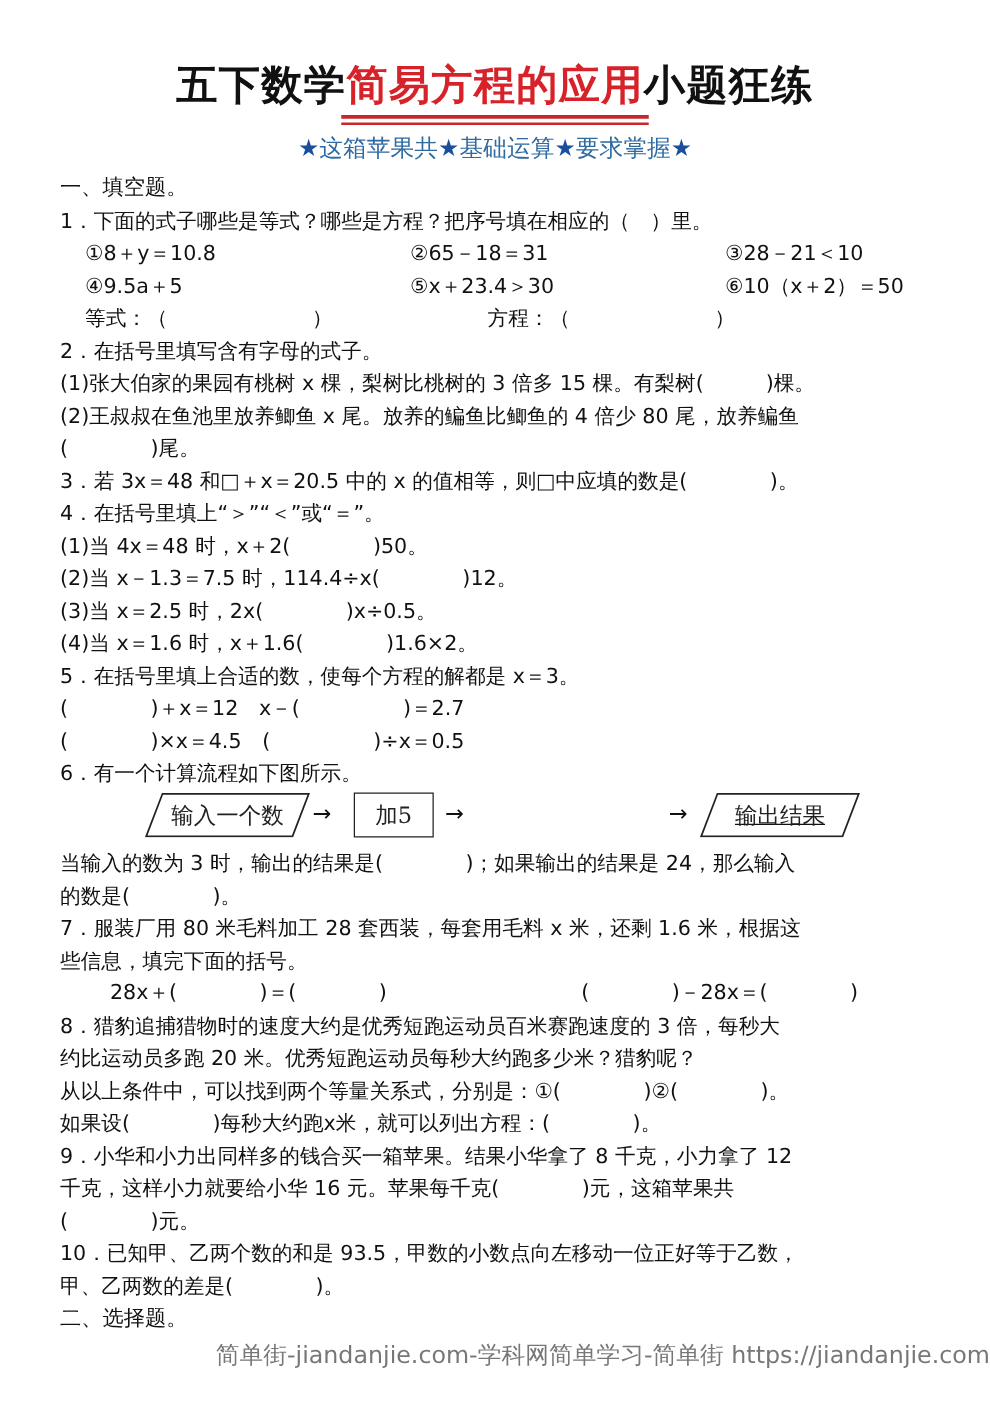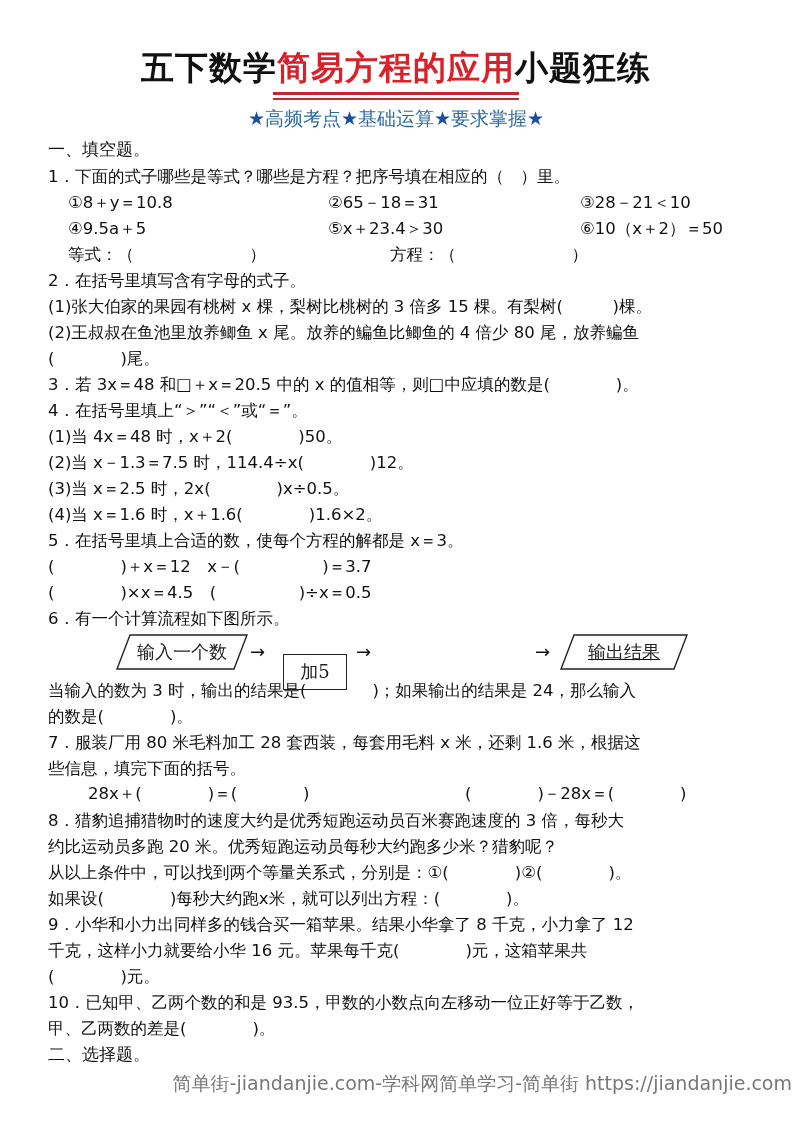--- a/index.html
+++ b/index.html
@@ -12,37 +12,37 @@
            height: 8px; border-top: 3px solid #c8262c; border-bottom: 2px solid #c8262c; box-sizing: border-box; }
   .subtitle { position: absolute; top: 106px; left: 0; width: 792px; text-align: center;
            font-size: 19px; color: #2f6aa0; white-space: nowrap; }
   .subtitle .star { color: #1a4f9c; }
   .line { position: absolute; left: 48px; font-size: 16.5px; white-space: nowrap; line-height: 22px; }
   .section { font-size: 17px; font-family: Liberation Serif, serif; }
   .abs { position: absolute; white-space: nowrap; font-size: 16.5px; line-height: 22px; }
   .flow { position: absolute; top: 634px; left: 0; width: 792px; height: 40px; }
   .box { position: absolute; top: 0; height: 36px; border: 1.4px solid #222; box-sizing: border-box;
          font-family: "DejaVu Serif", "Liberation Serif", serif; font-size: 18px;
-         display: flex; align-items: center; justify-content: center; color: #222; margin-top: 20px; }
+         display: flex; align-items: center; justify-content: center; color: #222; }
   .para { position: absolute; top: 0; height: 36px; }
   .para svg { position: absolute; left: 0; top: 0; }
   .para span { position: relative; display: flex; height: 36px; align-items: center; justify-content: center;
          font-family: "DejaVu Serif", "Liberation Serif", serif; font-size: 18px; color: #222; }
   .arrow { position: absolute; top: 7px; font-size: 18px; color: #111; }
   .footer { position: absolute; top: 1071px; left: 0; width: 792px; text-align: right;
             font-size: 19px; color: #777; white-space: nowrap; }
 </style>
 </head>
 <body>
 
 <div class="title">
   <span>五下数学</span><span class="red">简易方程的应用</span><span>小题狂练</span>
 </div>
 <div class="subtitle">
-  <span class="star">★</span><span>高频考点</span><span class="star">★</span><span>基础运算</span><span class="star">★</span><span>要求掌握</span><span class="star">★</span>
+  <span class="star">★</span><span>这箱苹果共</span><span class="star">★</span><span>基础运算</span><span class="star">★</span><span>要求掌握</span><span class="star">★</span>
 </div>
 
 <div class="line section" style="top:139px">一、填空题。</div>
 
 <div class="line" style="top:166px">1．下面的式子哪些是等式？哪些是方程？把序号填在相应的（　）里。</div>
 <div class="abs" style="top:192px; left:68px">①8＋y＝10.8</div>
 <div class="abs" style="top:192px; left:328px">②65－18＝31</div>
 <div class="abs" style="top:192px; left:580px">③28－21＜10</div>
 <div class="abs" style="top:218px; left:68px">④9.5a＋5</div>
 <div class="abs" style="top:218px; left:328px">⑤x＋23.4＞30</div>
@@ -57,21 +57,21 @@
 
 <div class="line" style="top:374px">3．若 3x＝48 和□＋x＝20.5 中的 x 的值相等，则□中应填的数是(　　　　)。</div>
 
 <div class="line" style="top:400px">4．在括号里填上“＞”“＜”或“＝”。</div>
 <div class="line" style="top:426px">(1)当 4x＝48 时，x＋2(　　　　)50。</div>
 <div class="line" style="top:452px">(2)当 x－1.3＝7.5 时，114.4÷x(　　　　)12。</div>
 <div class="line" style="top:478px">(3)当 x＝2.5 时，2x(　　　　)x÷0.5。</div>
 <div class="line" style="top:504px">(4)当 x＝1.6 时，x＋1.6(　　　　)1.6×2。</div>
 
 <div class="line" style="top:530px">5．在括号里填上合适的数，使每个方程的解都是 x＝3。</div>
-<div class="line" style="top:556px">(　　　　)＋x＝12　x－(　　　　　)＝3.7</div>
+<div class="line" style="top:556px">(　　　　)＋x＝12　x－(　　　　　)＝2.7</div>
 <div class="line" style="top:582px">(　　　　)×x＝4.5　(　　　　　)÷x＝0.5</div>
 
 <div class="line" style="top:608px">6．有一个计算流程如下图所示。</div>
 
 <div class="flow">
   <div class="para" style="left:116px; width:132px;">
     <svg width="132" height="36">
         <polygon points="14,1 131,1 118,35 1,35" fill="none" stroke="#222" stroke-width="1.4"></polygon>
       </svg>
     <span>输入一个数</span>

